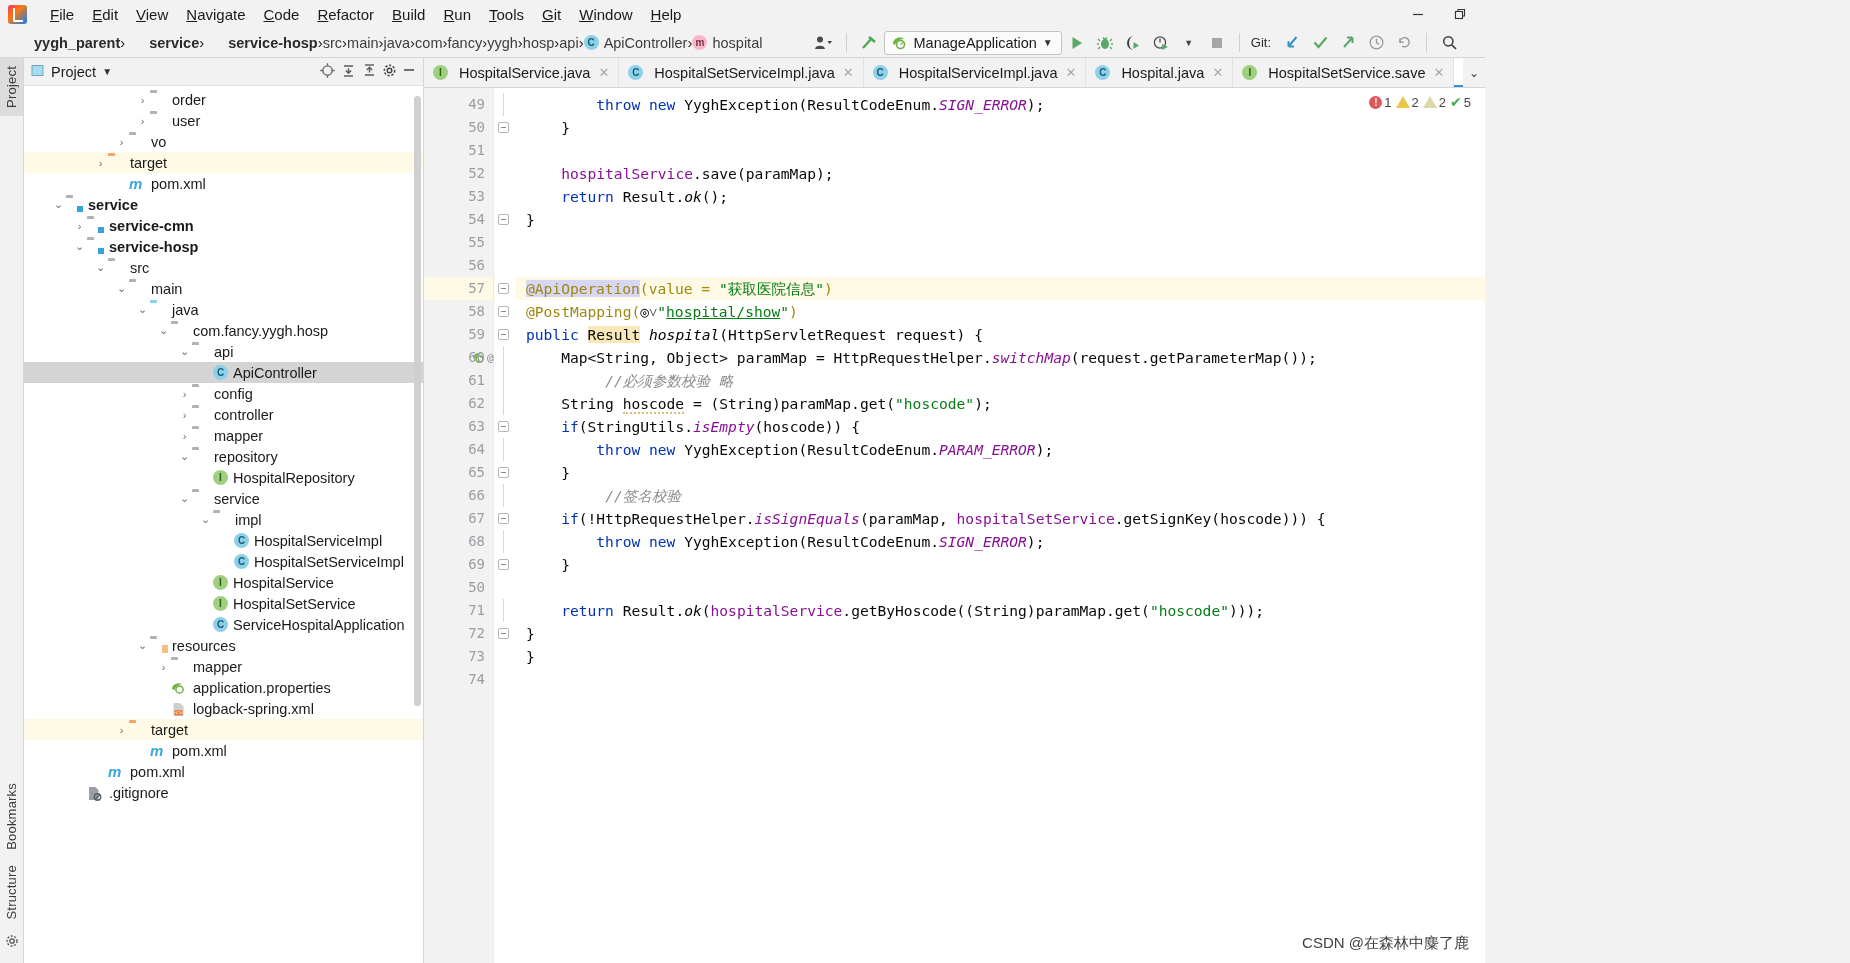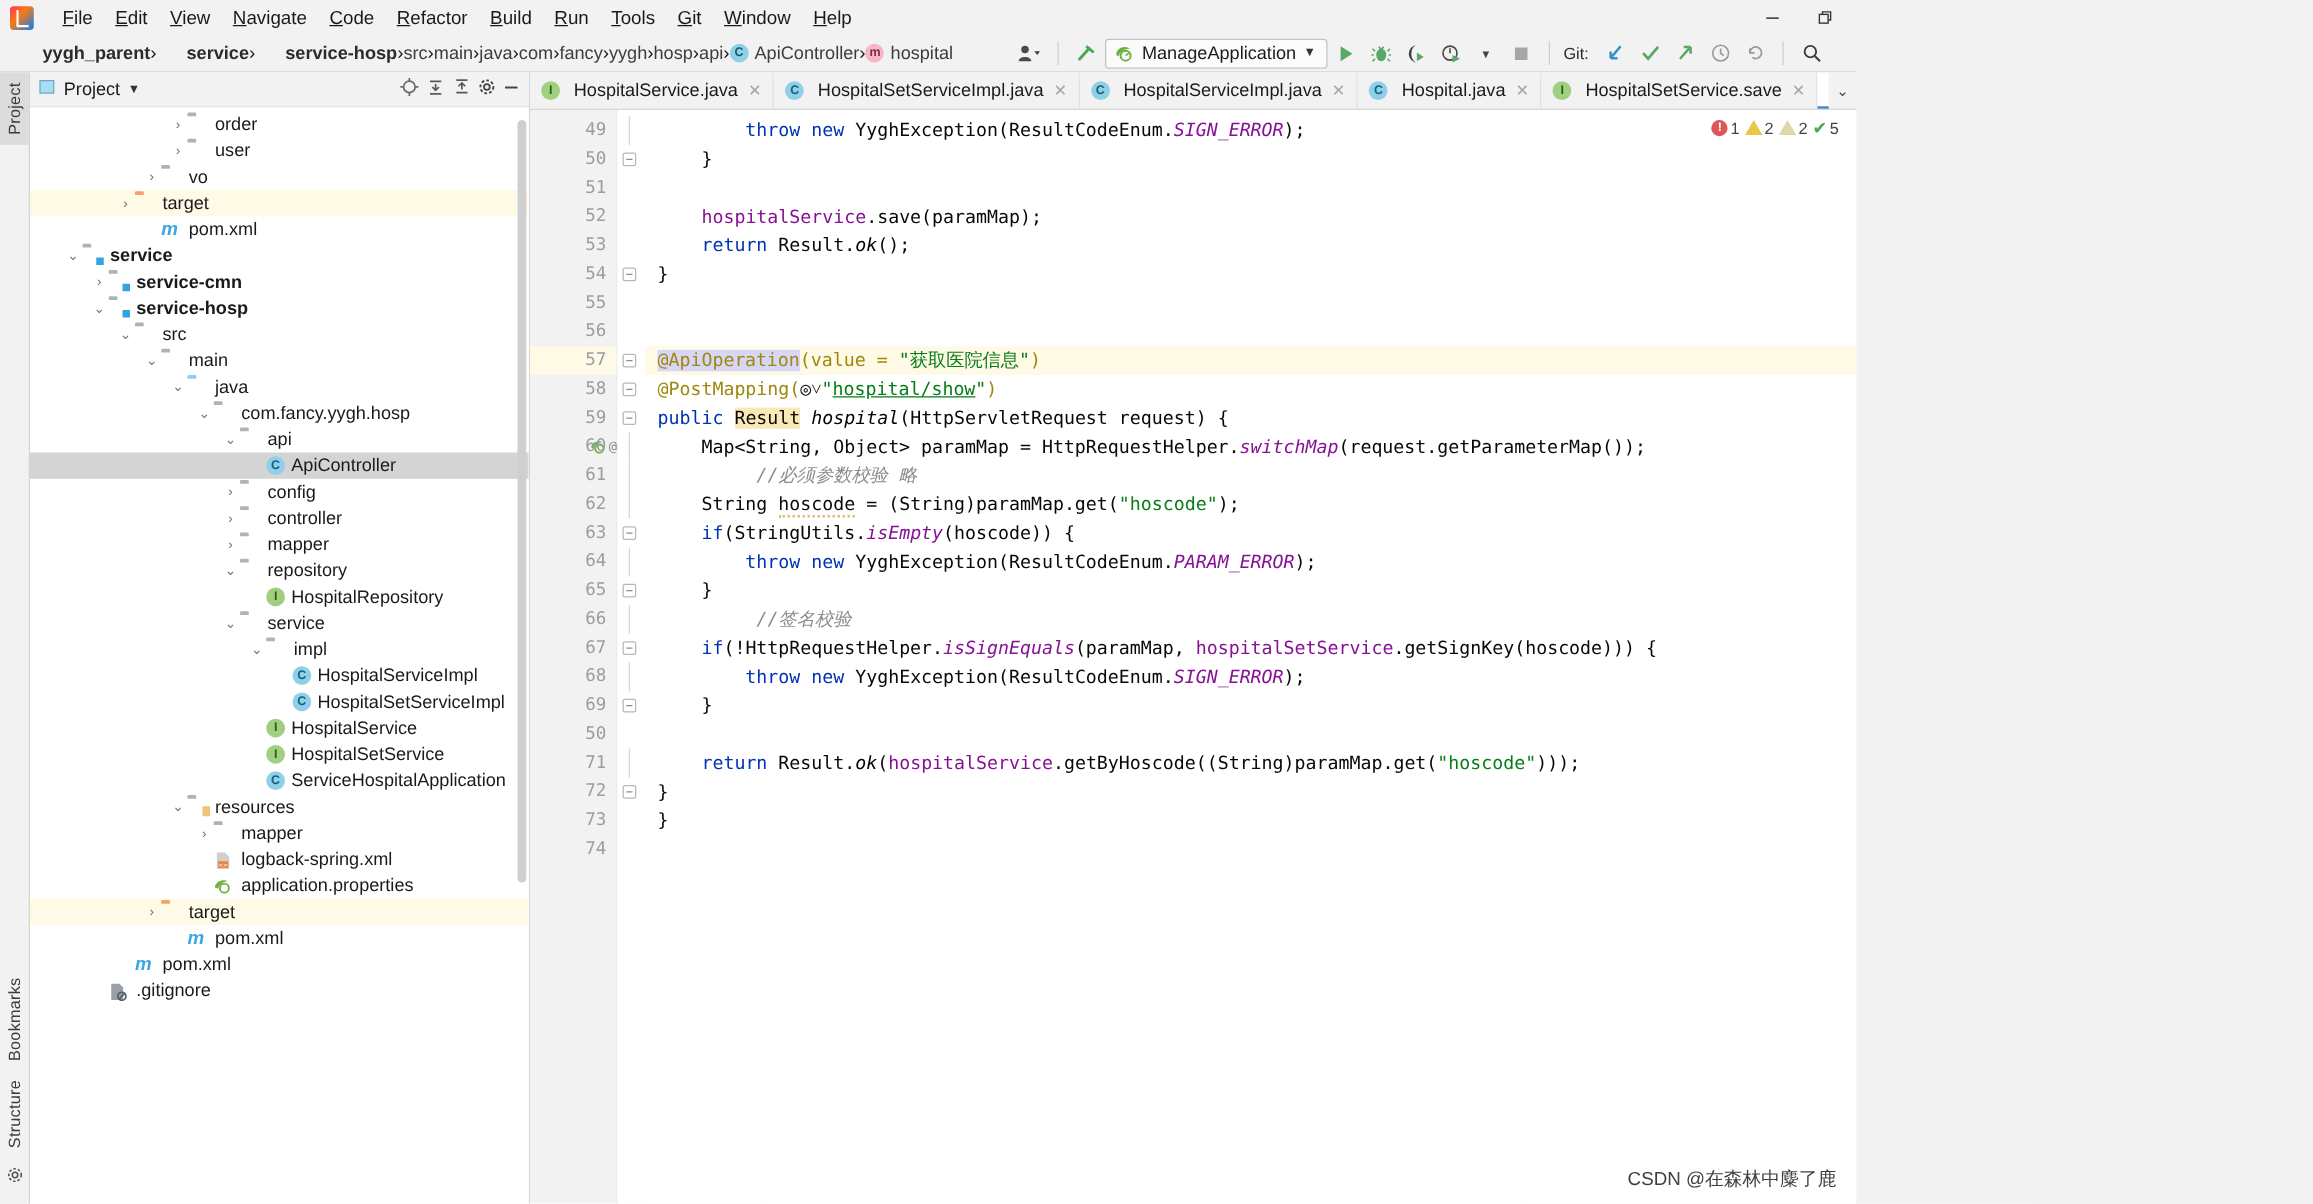--- a/index.html
+++ b/index.html
@@ -598,35 +598,35 @@
           </div>
           <div class="row">
             <span style="width:132px;flex:none;"></span>
             <span class="arrow">›</span>
             <span class="ficon"><span class="folder"></span></span>
             <span class="">mapper</span>
           </div>
           <div class="row">
             <span style="width:132px;flex:none;"></span>
             <span class="arrow none">·</span>
+            <span class="leafIcon"><svg width="16" height="14" viewBox="0 0 16 14">
+                <path d="M1 8 C1 3 8 1 11 3 C8 3.4 4.4 5.2 3.6 9 Z" fill="#6db33f"></path>
+                <circle cx="8.5" cy="8.5" r="3.6" fill="none" stroke="#6db33f" stroke-width="1.5"></circle>
+              </svg></span>
+            <span class="">application.properties</span>
+          </div>
+          <div class="row">
+            <span style="width:132px;flex:none;"></span>
+            <span class="arrow none">·</span>
             <span class="leafIcon"><svg width="15" height="15" viewBox="0 0 15 15">
                 <path d="M2.5 1 H9 L12.5 4.5 V14 H2.5 Z" fill="#cfcfcf"></path>
                 <rect x="3.5" y="8" width="8" height="5.5" fill="#e8823c"></rect>
                 <text x="7.5" y="12.4" font-size="4.6" fill="#fff" text-anchor="middle" font-family="DejaVu Sans">&lt;&gt;</text>
               </svg></span>
             <span class="">logback-spring.xml</span>
-          </div>
-          <div class="row">
-            <span style="width:132px;flex:none;"></span>
-            <span class="arrow none">·</span>
-            <span class="leafIcon"><svg width="16" height="14" viewBox="0 0 16 14">
-                <path d="M1 8 C1 3 8 1 11 3 C8 3.4 4.4 5.2 3.6 9 Z" fill="#6db33f"></path>
-                <circle cx="8.5" cy="8.5" r="3.6" fill="none" stroke="#6db33f" stroke-width="1.5"></circle>
-              </svg></span>
-            <span class="">application.properties</span>
           </div>
           <div class="row hl">
             <span style="width:90px;flex:none;"></span>
             <span class="arrow">›</span>
             <span class="ficon"><span class="folder orange"></span></span>
             <span class="">target</span>
           </div>
           <div class="row">
             <span style="width:111px;flex:none;"></span>
             <span class="arrow none">·</span>

